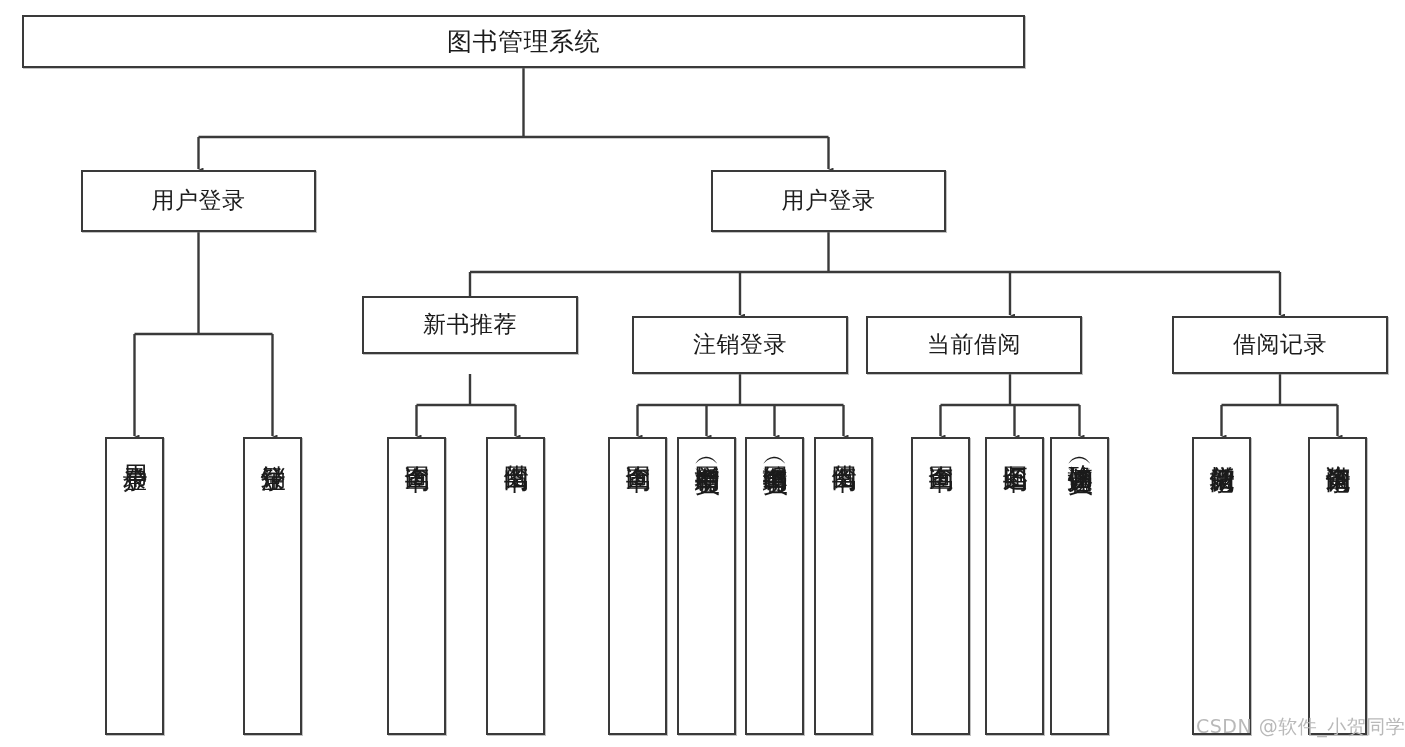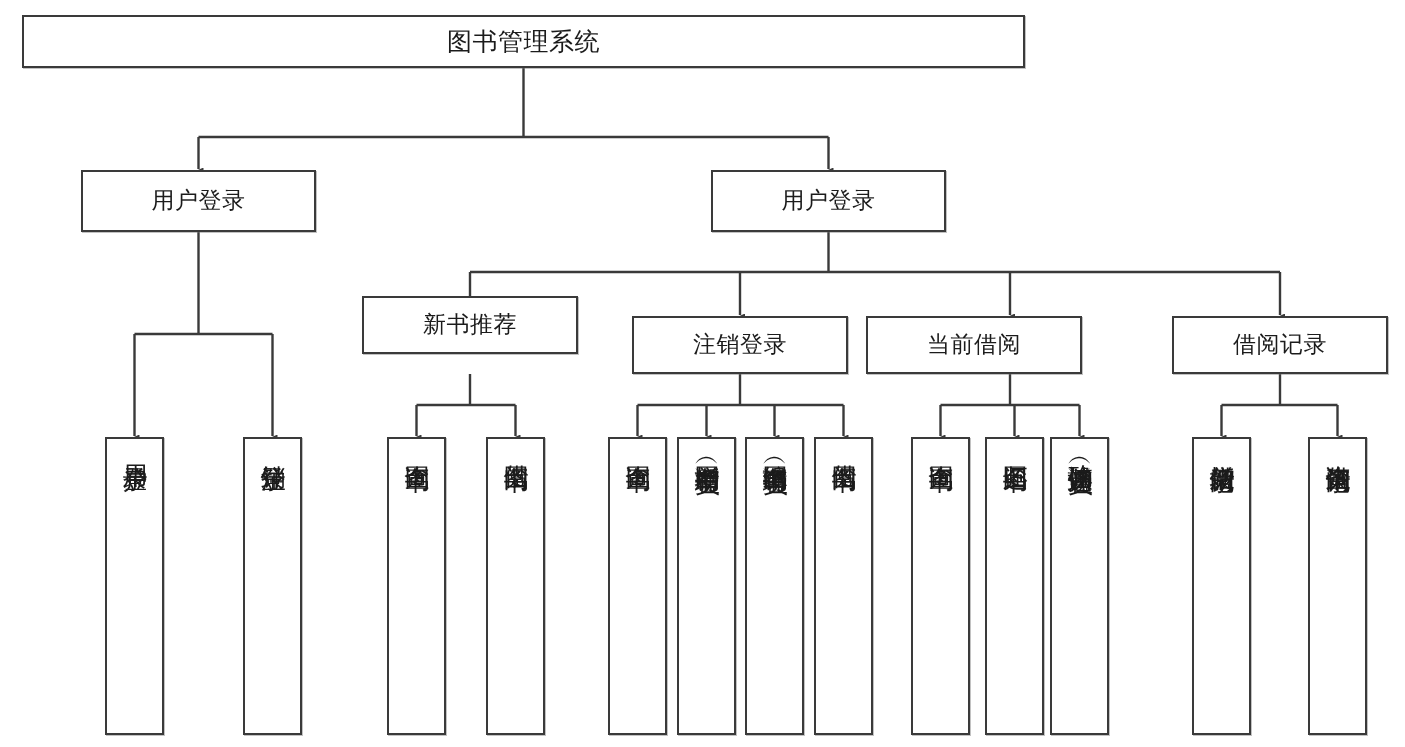--- a/index.html
+++ b/index.html
@@ -172,13 +172,14 @@
         <span class="label">确认归还（管理员）</span>
       </div>
       <div class="node vertical" style="left: 1192px; top: 437px; width: 59px; height: 298px;">
         <span class="label">新增借阅记录</span>
       </div>
       <div class="node vertical" style="left: 1308px; top: 437px; width: 59px; height: 298px;">
         <span class="label">查询借阅记录</span>
       </div>
     </div>
 
+  <div class="watermark" style="left: 1196px; top: 714px;">CSDN @软件_小贺同学</div>
 </div>
 
 </body></html>

